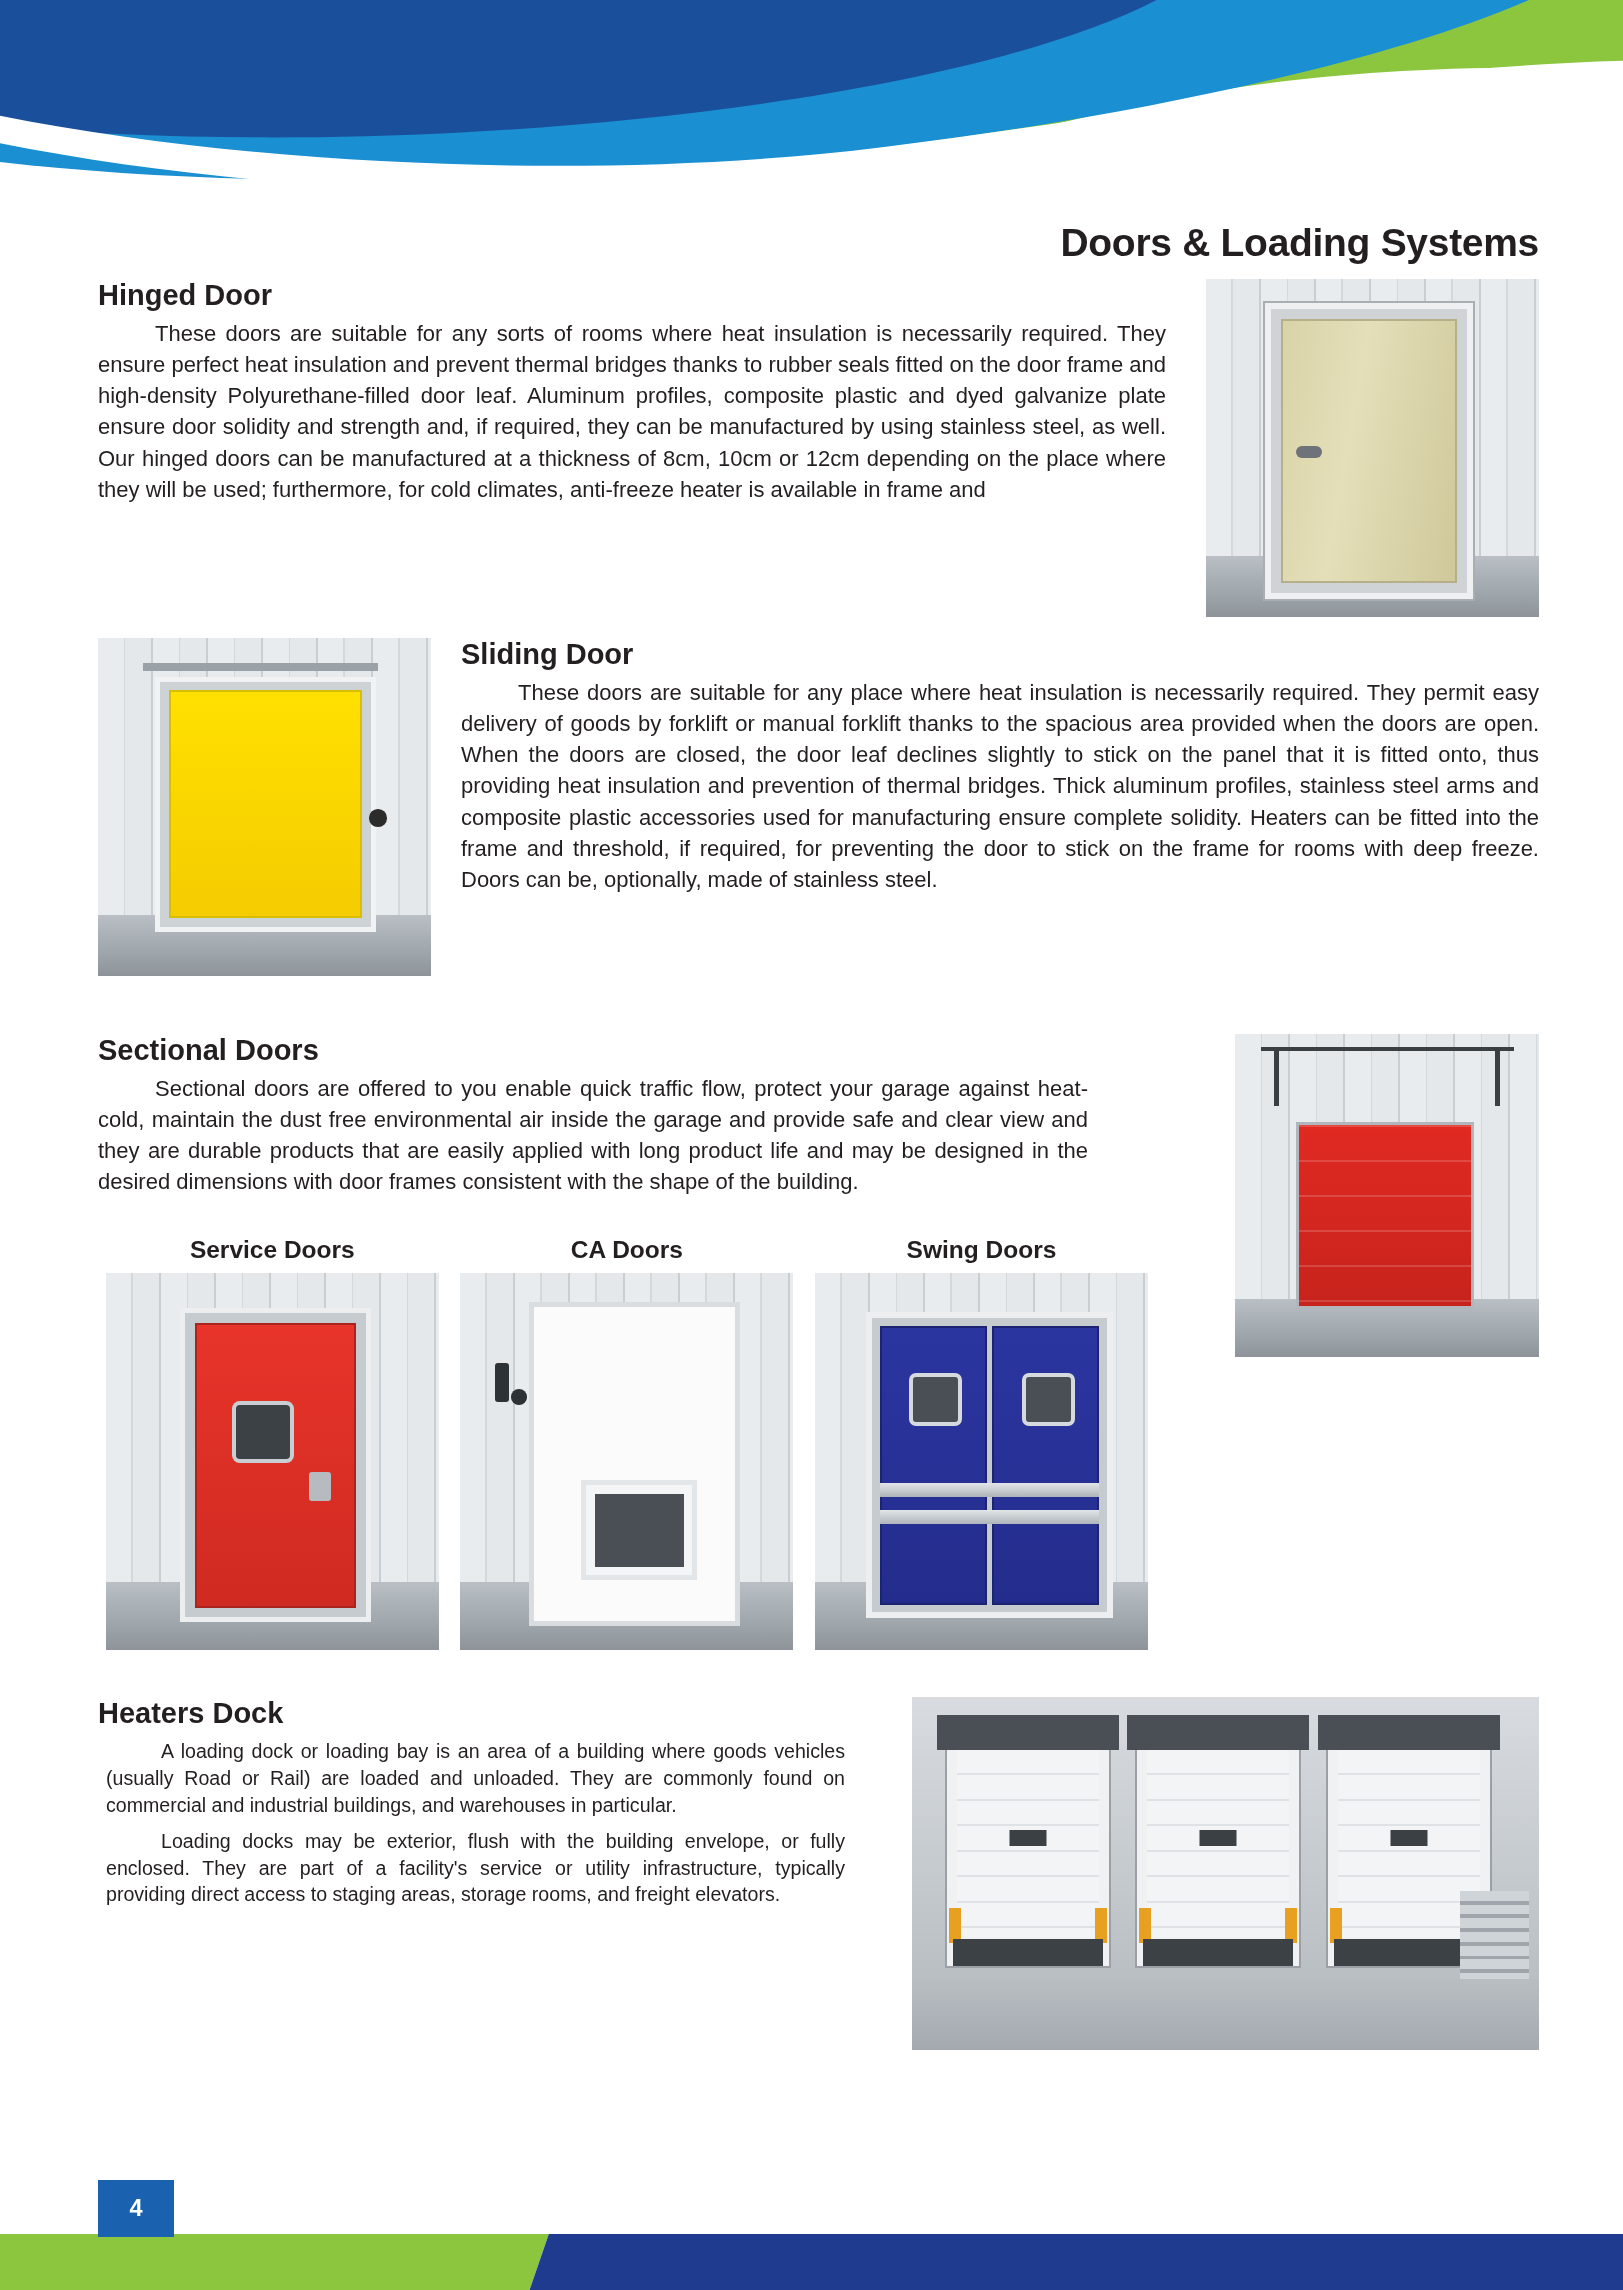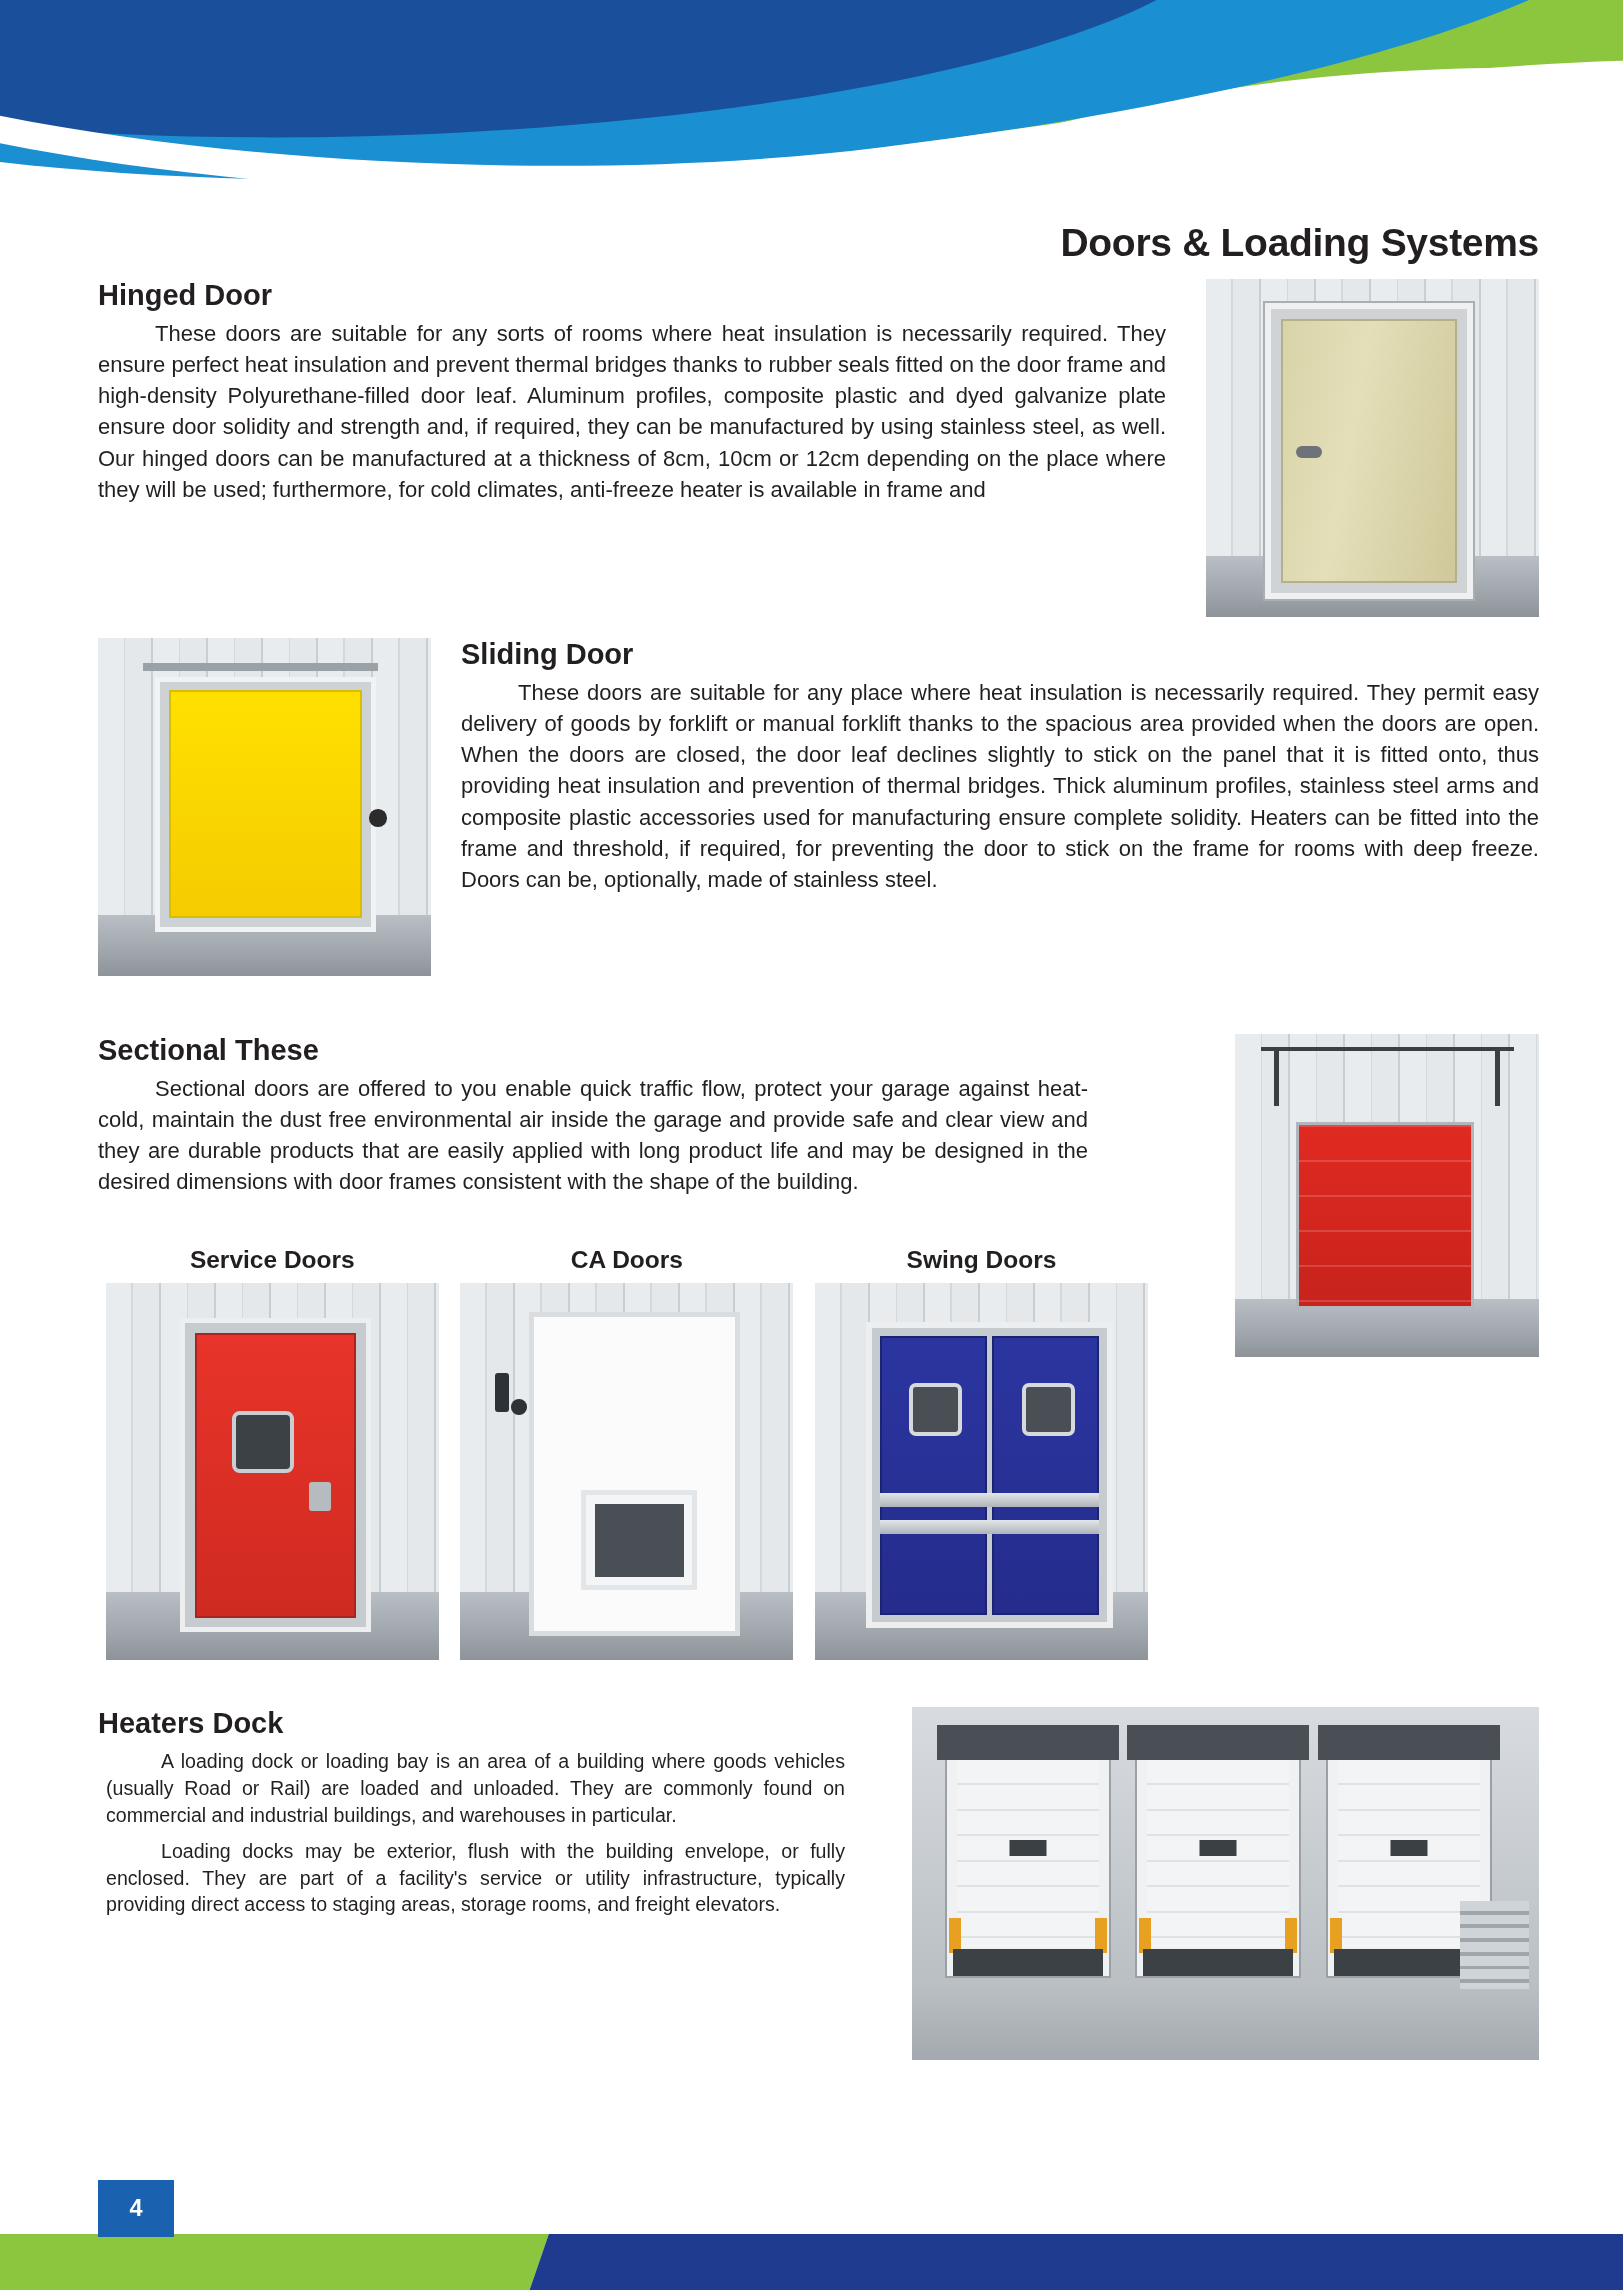--- a/index.html
+++ b/index.html
@@ -270,25 +270,25 @@
       <div class="photo sect-wrap">
         <div class="panel-wall"></div>
         <div class="floor"></div>
         <div class="sect-rails"></div>
         <div class="sect-rail-v" style="left:39px;"></div>
         <div class="sect-rail-v" style="right:39px;"></div>
         <div class="sect-door"></div>
       </div>
 
       <div style="width:990px;">
-        <h2 class="section-title">Sectional These</h2>
+        <h2 class="section-title">Sectional Doors</h2>
         <p class="body"><span class="indent"></span><span>Sectional doors are offered to you enable quick traffic flow, protect your garage against heat-cold, maintain the dust free environmental air inside the garage and provide safe and clear view and they are durable products that are easily applied with long product life and may be designed in the desired dimensions with door frames consistent with the shape of the building.</span></p>
       </div>
 
-      <div class="gallery" style="margin-top:48px; margin-left:7.8px;">
+      <div class="gallery" style="margin-top:38px; margin-left:7.8px;">
 
         <div class="gallery-col">
           <div class="gallery-cap">Service Doors</div>
           <div class="photo gallery-photo">
             <div class="panel-wall"></div>
             <div class="floor"></div>
             <div class="svc-frame">
               <div class="svc-leaf">
                 <div class="svc-window"></div>
                 <div class="svc-handle"></div>

